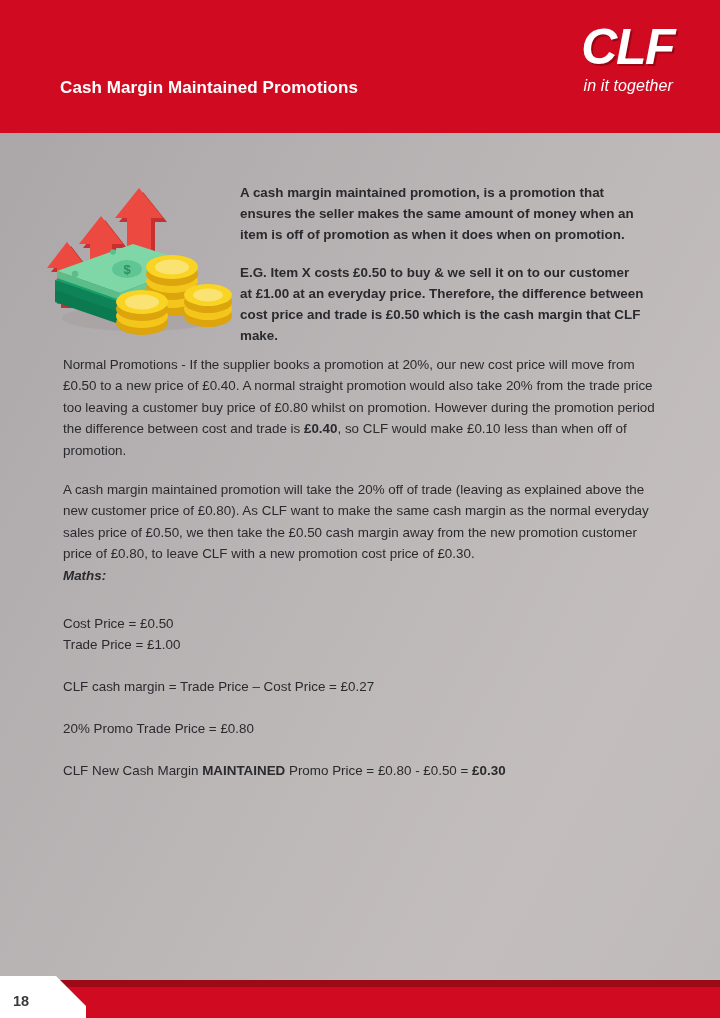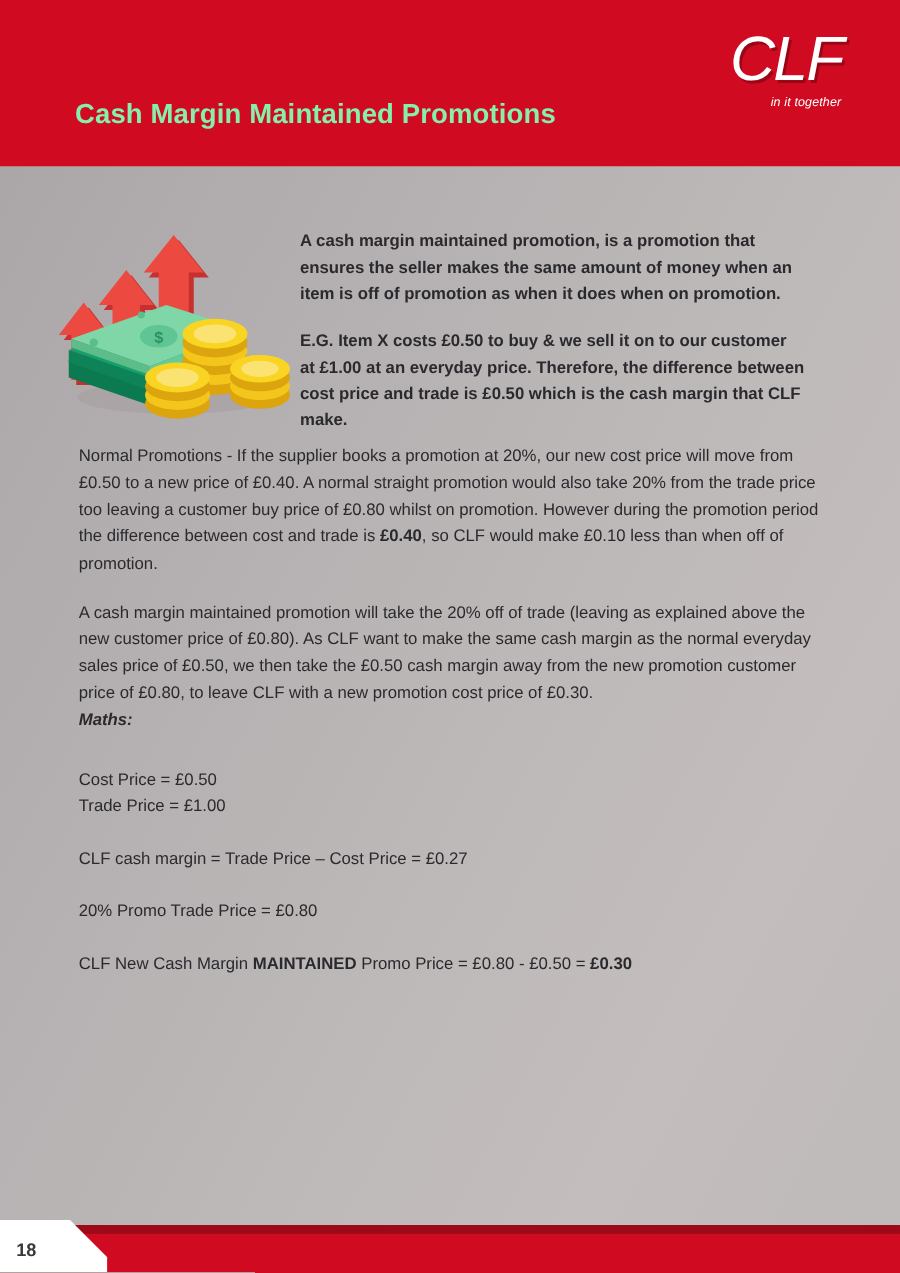--- a/index.html
+++ b/index.html
@@ -28,50 +28,50 @@
     position: absolute;
     left: 0; top: 0;
     width: 720px;
     height: 133px;
     background: #cf0a21;
   }
   .header-title {
     position: absolute;
     left: 60px;
     top: 78px;
-    font-size: 22px;
-    font-weight: bold;
-    color: #86efac;
+    font-size: 17px;
+    font-weight: bold;
+    color: #ffffff;
     letter-spacing: 0.1px;
     white-space: nowrap;
   }
   .logo {
     position: absolute;
     right: 46px;
     top: 22px;
     width: 168px;
     height: 76px;
   }
   .logo-mark {
     position: absolute;
     right: 0;
     top: 0;
     font-size: 50px;
-    font-weight: normal;
+    font-weight: bold;
     font-style: italic;
     color: #ffffff;
     letter-spacing: -1.5px;
     line-height: 1;
     text-shadow: 2px 2px 0 rgba(110,4,14,0.55);
   }
   .logo-tag {
     position: absolute;
     right: 1px;
     top: 55px;
-    font-size: 10px;
+    font-size: 16px;
     font-style: italic;
     color: #ffffff;
     letter-spacing: 0.1px;
     white-space: nowrap;
   }
 
   
   .illustration {
     position: absolute;
     left: 45px;

